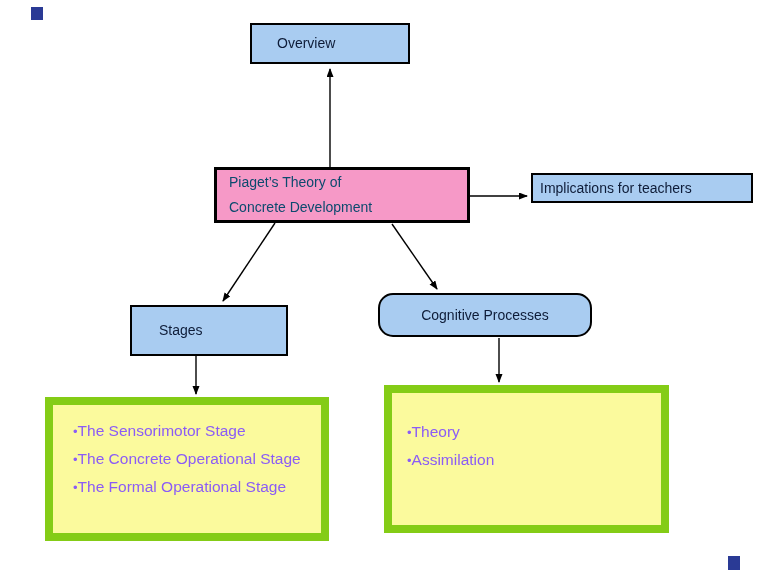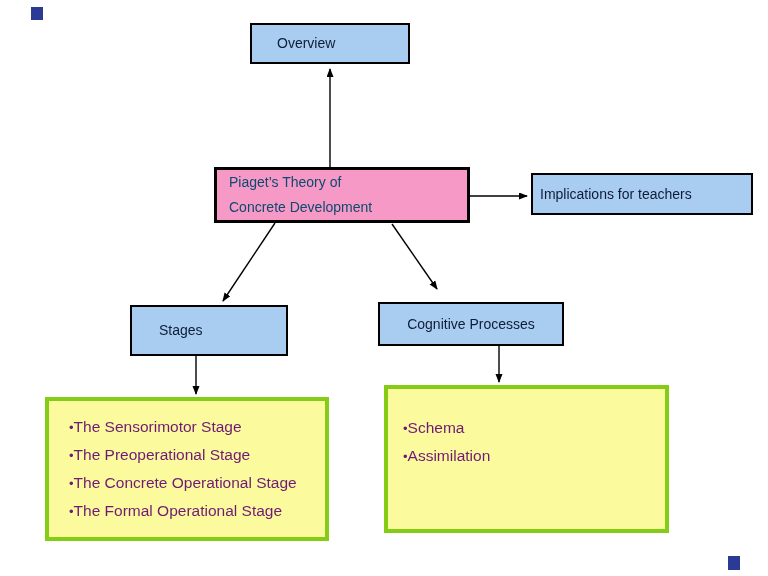--- a/index.html
+++ b/index.html
@@ -23,27 +23,27 @@
     color:var(--blue-text,#0E1C38);
   }
   .node.pink{
     background:var(--node-pink,#F699C7);
     border:3px solid #000;
     color:#0c4a6e;
     flex-direction:column;align-items:flex-start;justify-content:center;
   }
   .node.overview{left:250px;top:23px;width:160px;height:41px;padding-left:25px;}
   .node.center{left:214px;top:167px;width:256px;height:56px;padding-left:12px;}
-  .node.implications{left:531px;top:173px;width:222px;height:42px;padding-left:7px;}
+  .node.implications{left:531px;top:173px;width:222px;height:30px;padding-left:7px;}
   .node.stages{left:130px;top:305px;width:158px;height:51px;padding-left:27px;}
-  .node.cogproc{left:378px;top:302px;width:186px;height:44px;justify-content:center;}
+  .node.cogproc{left:378px;top:293px;width:214px;height:44px;justify-content:center;border-radius:15px;}
   .list{
     position:absolute;box-sizing:border-box;
     background:var(--list-yellow,#FBFA9D);
-    border:4px solid #84cc16;color:#701a75;
+    border:8px solid #84cc16;color:#8b5cf6;
     font-size:15.5px;line-height:27px;
   }
   .list.left{left:45px;top:397px;width:284px;height:144px;padding:12px 0 0 20px;}
   .list.right{left:384px;top:385px;width:285px;height:148px;padding:25px 0 0 15px;}
   .list .li::before{content:"\2022";font-size:13px;}
 </style>
 </head>
 <body>
 
 <div class="canvas">
@@ -73,23 +73,22 @@
   </div>
 
   <div class="node blue implications">Implications for teachers</div>
 
   <div class="node blue stages">Stages</div>
 
   <div class="node blue cogproc">Cognitive Processes</div>
 
   <div class="list left">
     <div class="li">The Sensorimotor Stage</div>
-    <div class="li">The Preoperational Stage</div>
     <div class="li">The Concrete Operational Stage</div>
     <div class="li">The Formal Operational Stage</div>
   </div>
 
   <div class="list right">
-    <div class="li">Schema</div>
+    <div class="li">Theory</div>
     <div class="li">Assimilation</div>
   </div>
 
 </div>
 
 </body></html>

